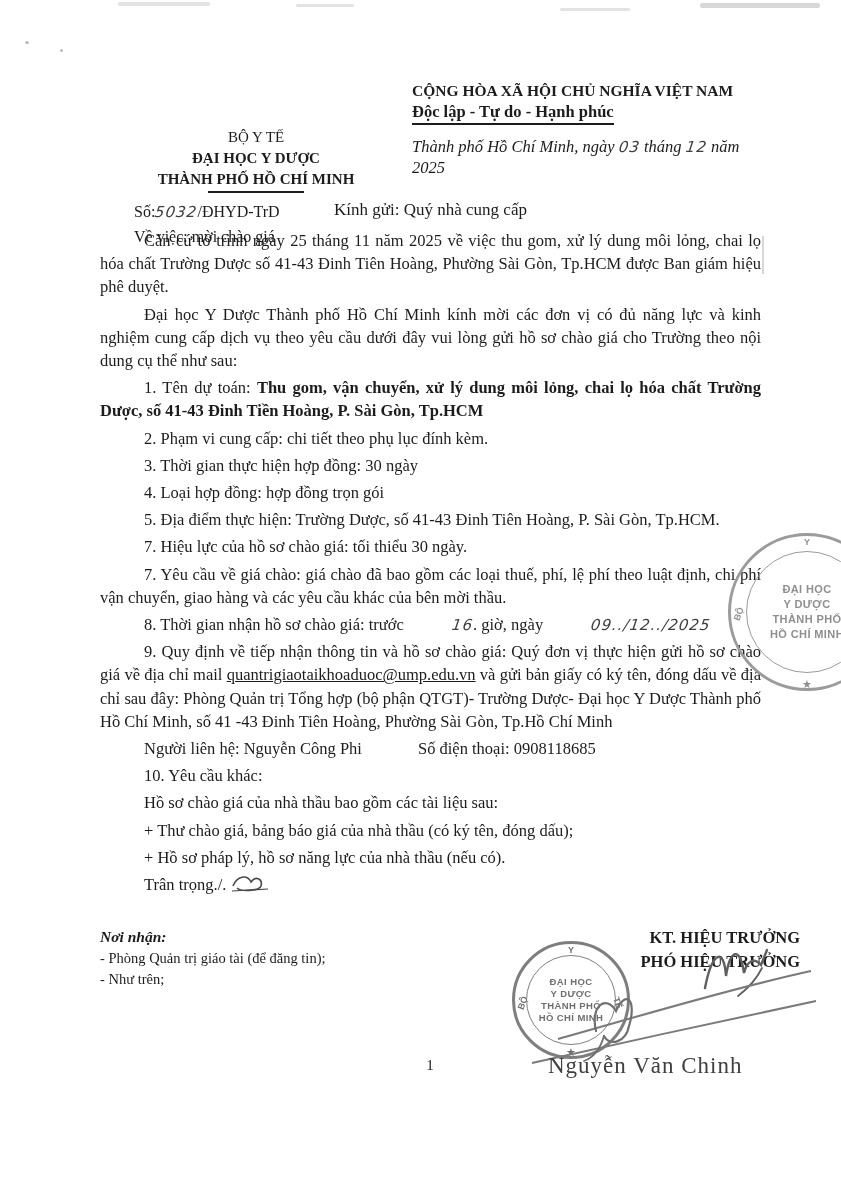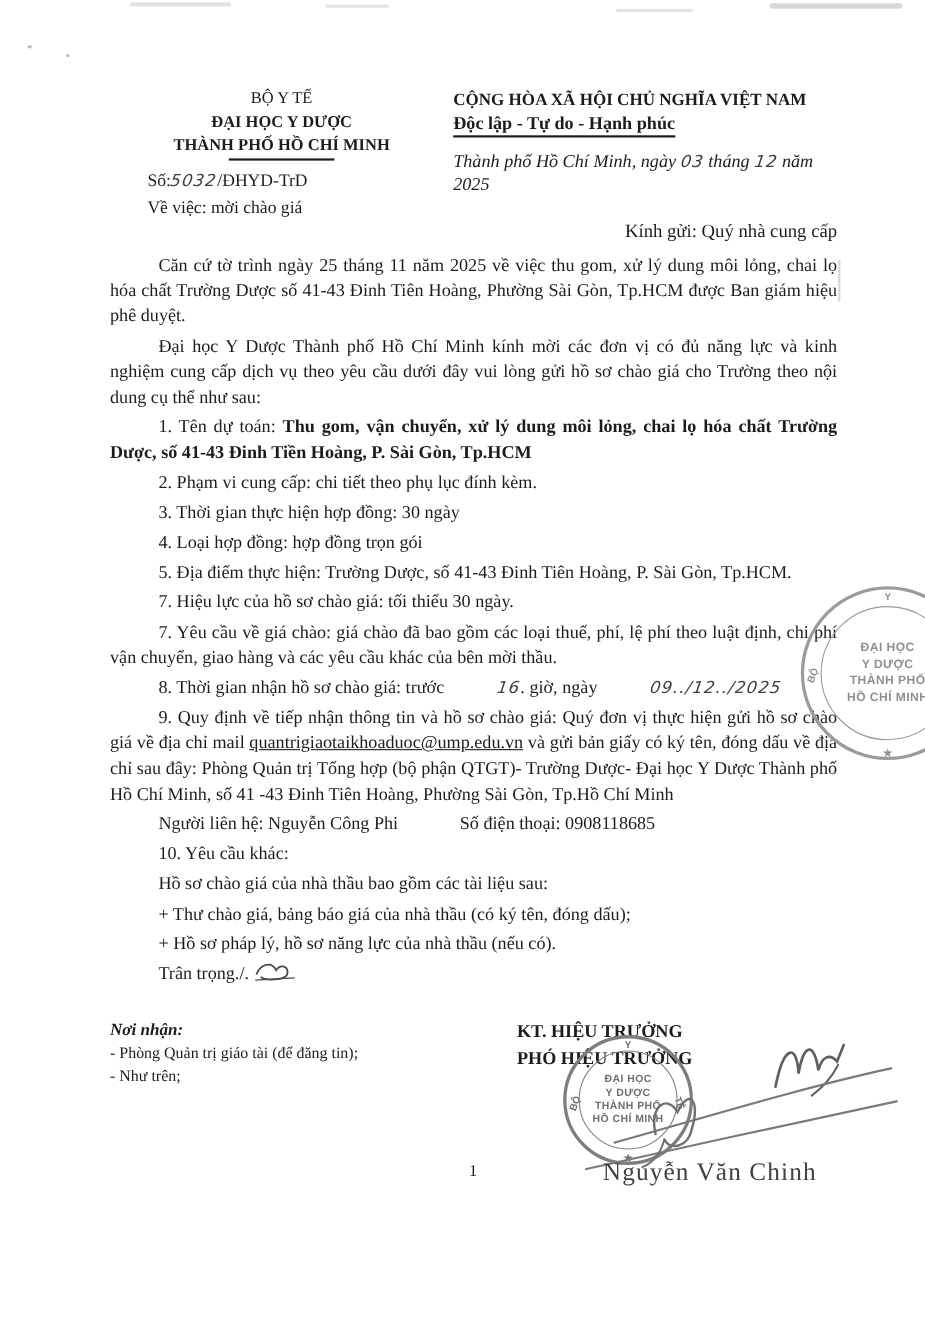--- a/index.html
+++ b/index.html
@@ -4,45 +4,45 @@
 <style>
   html,body{margin:0;padding:0;background:#ffffff;}
   .page{position:relative;width:841px;height:1200px;background:#ffffff;overflow:hidden;
         font-family:"Liberation Serif","DejaVu Serif",serif;color:#1c1c1c;}
   
   .smudge{position:absolute;background:#9a9a9a;opacity:.28;border-radius:2px;}
   .speck{position:absolute;background:#777;opacity:.5;border-radius:50%;}
 
   
   .header{position:absolute;left:100px;top:80px;width:662px;display:flex;}
-  .hcol-left{width:312px;text-align:center;font-size:15px;line-height:21px;}
+  .hcol-left{width:312px;text-align:center;font-size:15px;line-height:21px;margin-top:47px;}
   .hcol-right{flex:1;font-size:15.5px;line-height:21px;}
   .b{font-weight:bold;}
   .org-underline{width:96px;height:0;border-bottom:2px solid #1c1c1c;margin:1px auto 6px auto;}
   .so-line,.subject-line{text-align:left;padding-left:34px;font-size:16px;line-height:25px;}
   .motto{display:inline-block;font-weight:bold;font-size:16.5px;border-bottom:2px solid #1c1c1c;padding-bottom:1px;}
   .dateline{font-style:italic;font-size:16.5px;margin-top:11px;}
 
   .hw{display:inline-block;font-family:"DejaVu Sans",sans-serif;font-style:italic;
       transform:skewX(-8deg);color:#3f3f3f;font-size:15px;letter-spacing:1px;line-height:1;}
 
   
   .content{position:absolute;left:100px;top:200px;width:661px;}
-  .salutation{text-align:right;font-size:17px;margin:0 0 9px 0;}
+  .salutation{text-align:center;font-size:17px;margin:0 0 9px 0;}
   .para{margin:0 0 4px 0;font-size:16.5px;line-height:23.2px;text-align:justify;text-indent:44px;}
   .seg-b{font-weight:bold;}
   .seg-u{text-decoration:underline;}
   .seg-gap{display:inline-block;width:56px;}
   .scribble-svg{vertical-align:-4px;}
 
   
   .noinhan{position:absolute;left:100px;top:926px;font-size:14.5px;line-height:21px;}
   .noinhan-title{font-weight:bold;font-style:italic;font-size:15.5px;line-height:22px;}
   .sub{font-size:10px;vertical-align:-3px;letter-spacing:.5px;}
-  .signblock{position:absolute;left:470px;top:926px;width:330px;text-align:left;
+  .signblock{position:absolute;left:470px;top:926px;width:330px;text-align:right;
              font-weight:bold;font-size:16.5px;line-height:24px;}
 
   
   .stamp{position:absolute;border-radius:50%;box-sizing:border-box;
          font-family:"Liberation Sans","DejaVu Sans",sans-serif;}
   .stamp .inner{position:absolute;border-radius:50%;display:flex;flex-direction:column;
                 align-items:center;justify-content:center;text-align:center;box-sizing:border-box;}
   .stamp .ring-letter{position:absolute;font-weight:bold;}
   .stamp-bottom{left:512px;top:941px;width:118px;height:118px;border:3px solid #7e7e7e;color:#6e6e6e;}
   .stamp-bottom .inner{left:11px;top:11px;right:11px;bottom:11px;border:1.5px solid #818181;

